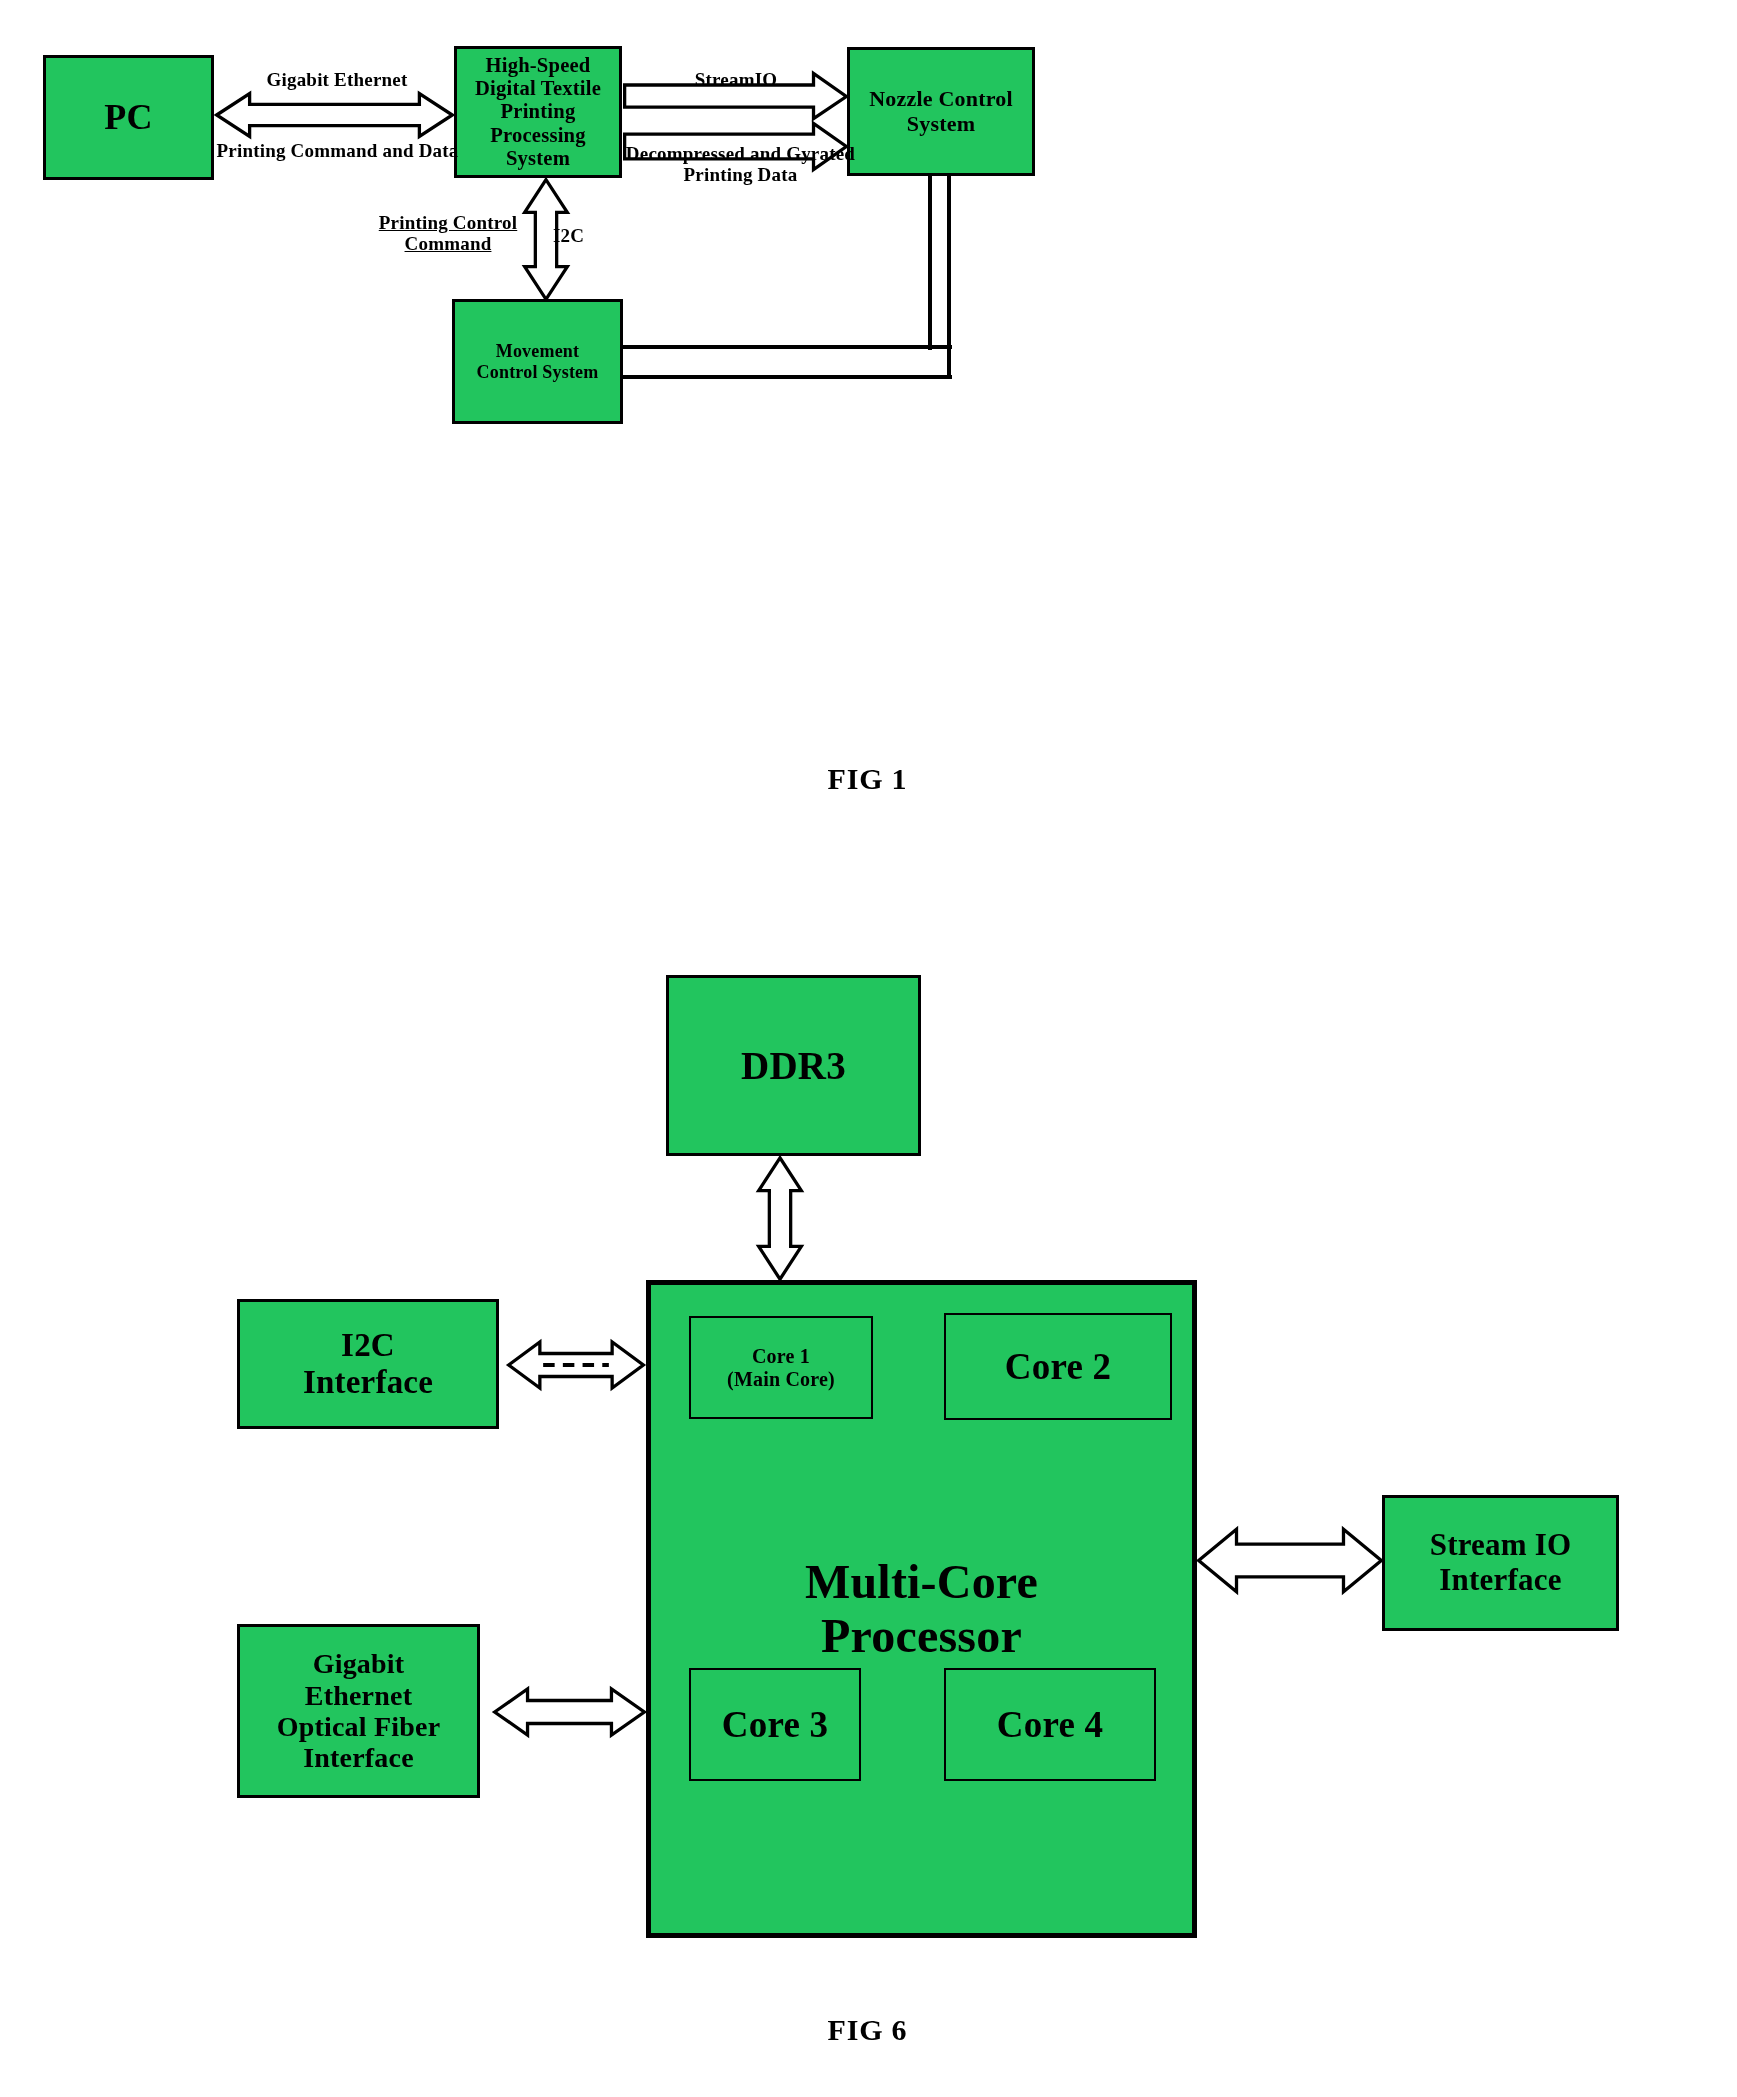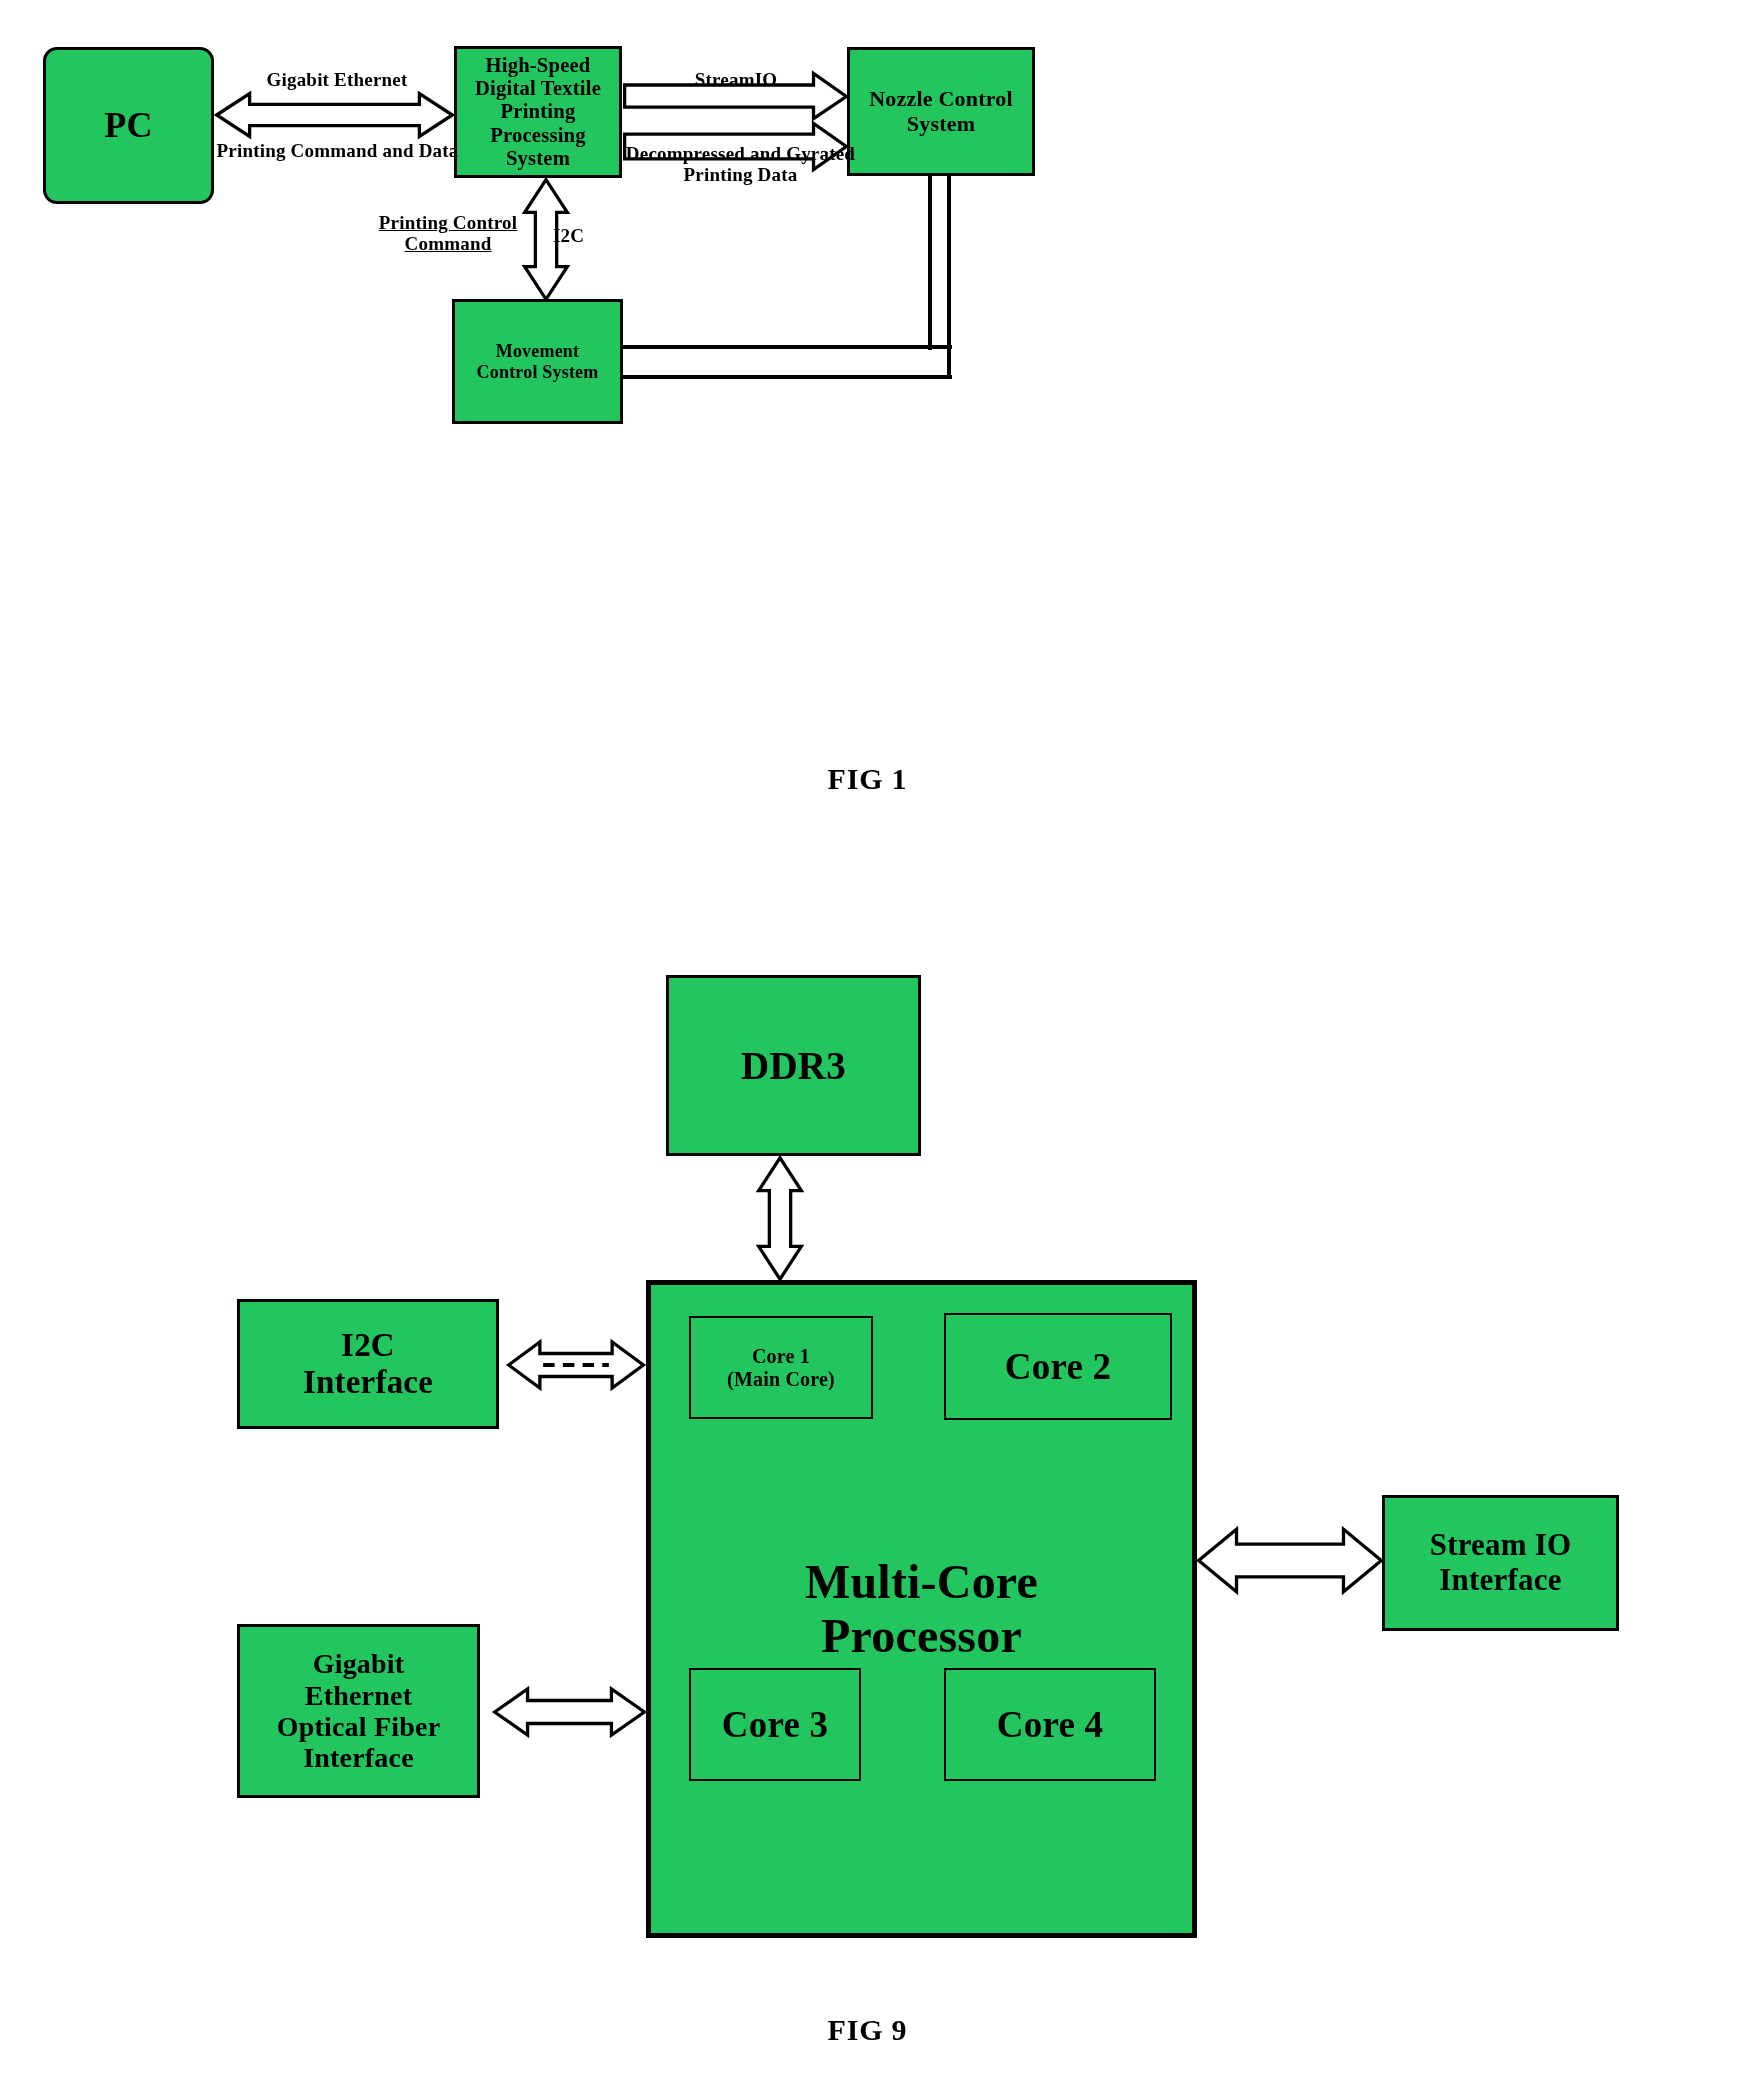--- a/index.html
+++ b/index.html
@@ -69,21 +69,21 @@
     stroke: #000000;
     stroke-width: 5;
     stroke-dasharray: 14 10;
   }
 </style>
 </head>
 <body>
 
 <div id="page">
 
-  <div class="box" style="left: 43px; top: 47px; width: 171px; height: 157px; font-size: 36px; white-space: pre-line; border-radius: 14px;">PC</div>
+  <div class="box" style="left: 43px; top: 55px; width: 171px; height: 125px; font-size: 36px; white-space: pre-line;">PC</div>
 
   <div class="box" style="left: 454px; top: 46px; width: 168px; height: 132px; font-size: 20.6px; padding: 2.5px 3.3px; white-space: pre-line;">High-Speed
 Digital Textile
 Printing
 Processing
 System</div>
 
   <div class="box" style="left: 847px; top: 47px; width: 188px; height: 129px; font-size: 22px; white-space: pre-line;">Nozzle Control
 System</div>
 
@@ -165,16 +165,16 @@
     <polygon points="2,40 42,12 42,26 144,26 144,12 184,40 144,68 144,54 42,54 42,68"></polygon>
   </svg>
 
   <div class="box" style="left: 1382px; top: 1495px; width: 237px; height: 136px; font-size: 31px; white-space: pre-line;">Stream IO
 Interface</div>
 
   <svg class="arrow-svg" style="left:1197px; top:1521px;" width="186" height="79" viewBox="0 0 226 96">
     <polygon points="2,48 48,10 48,28 178,28 178,10 224,48 178,86 178,68 48,68 48,86"></polygon>
   </svg>
 
-  <div class="fig-caption" style="left:744px; top:2013px; width:247px; font-size:30px;">FIG 9</div>
+  <div class="fig-caption" style="left:744px; top:2013px; width:247px; font-size:30px;">FIG 6</div>
 
 </div>
 
 
 </body></html>

